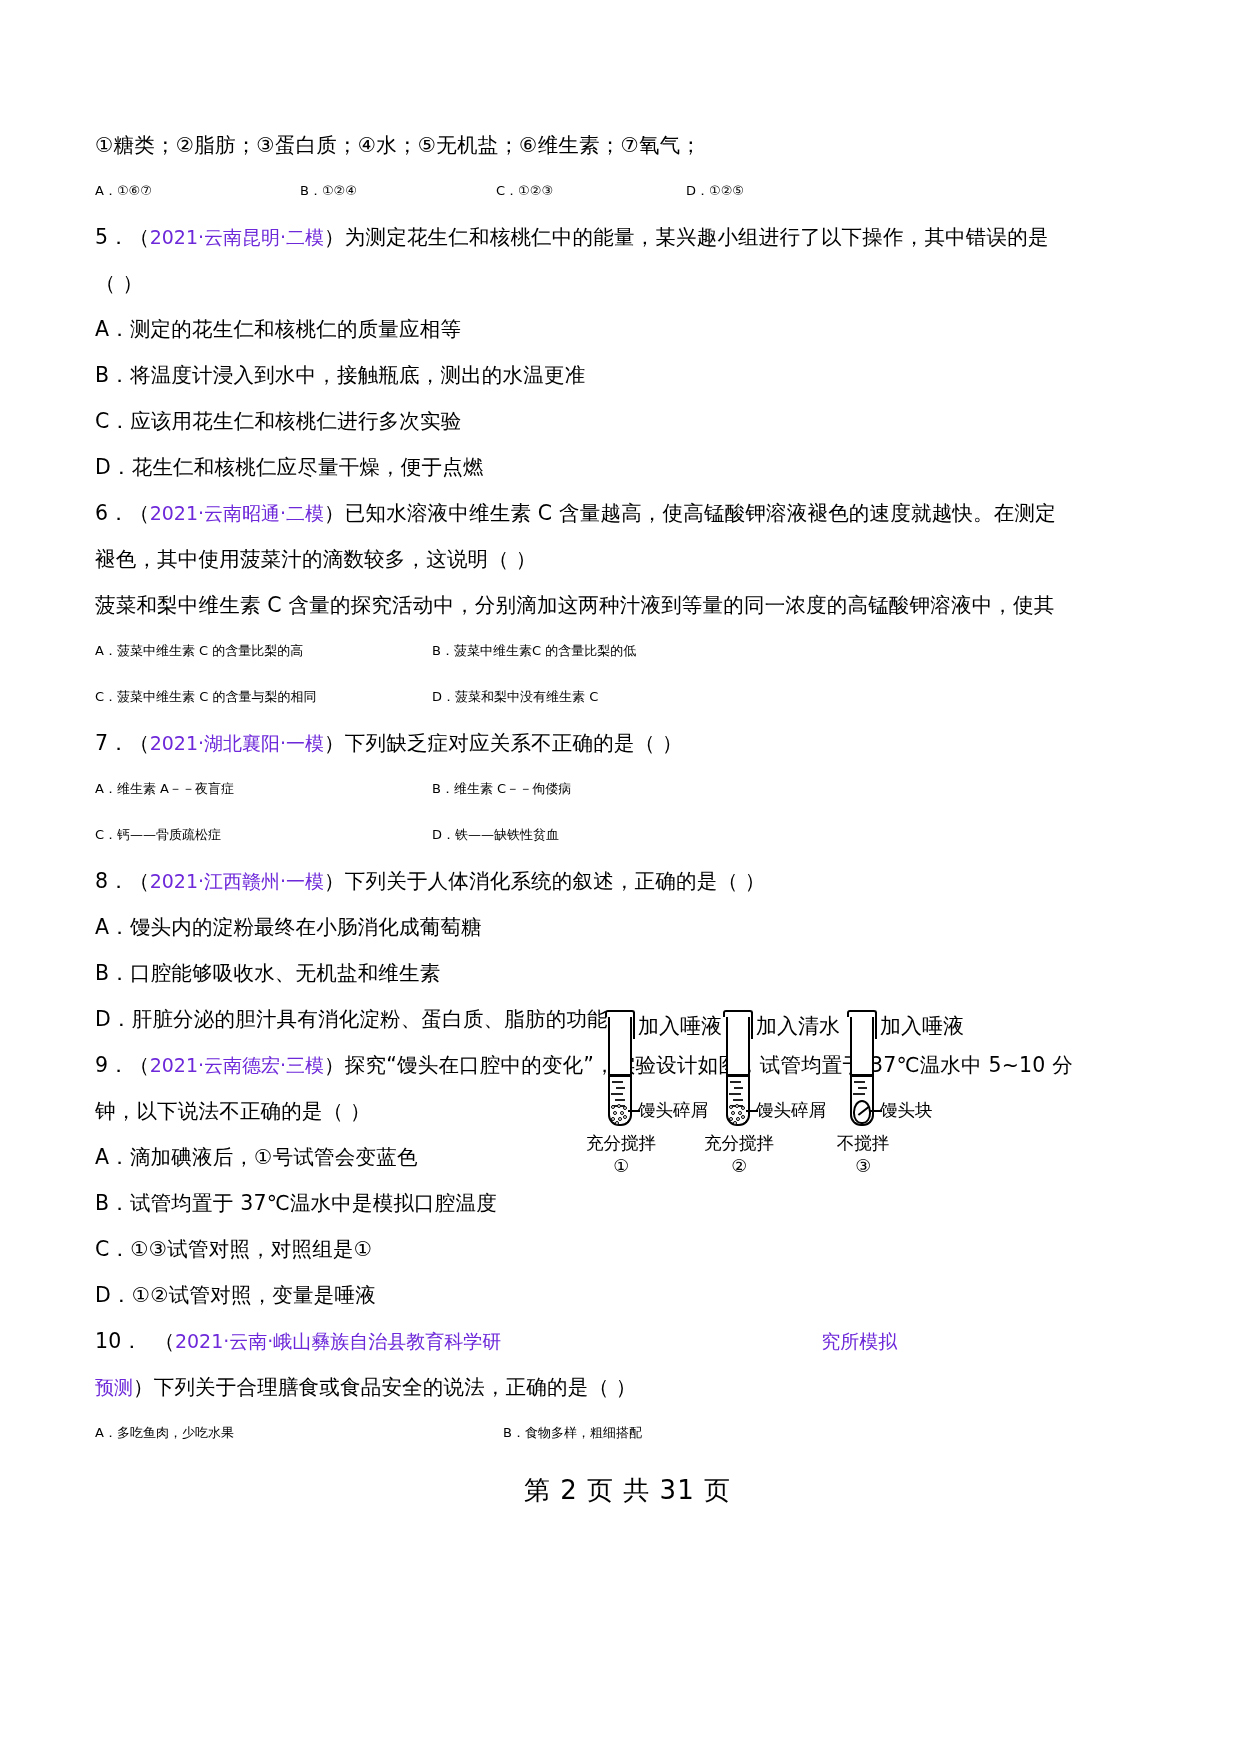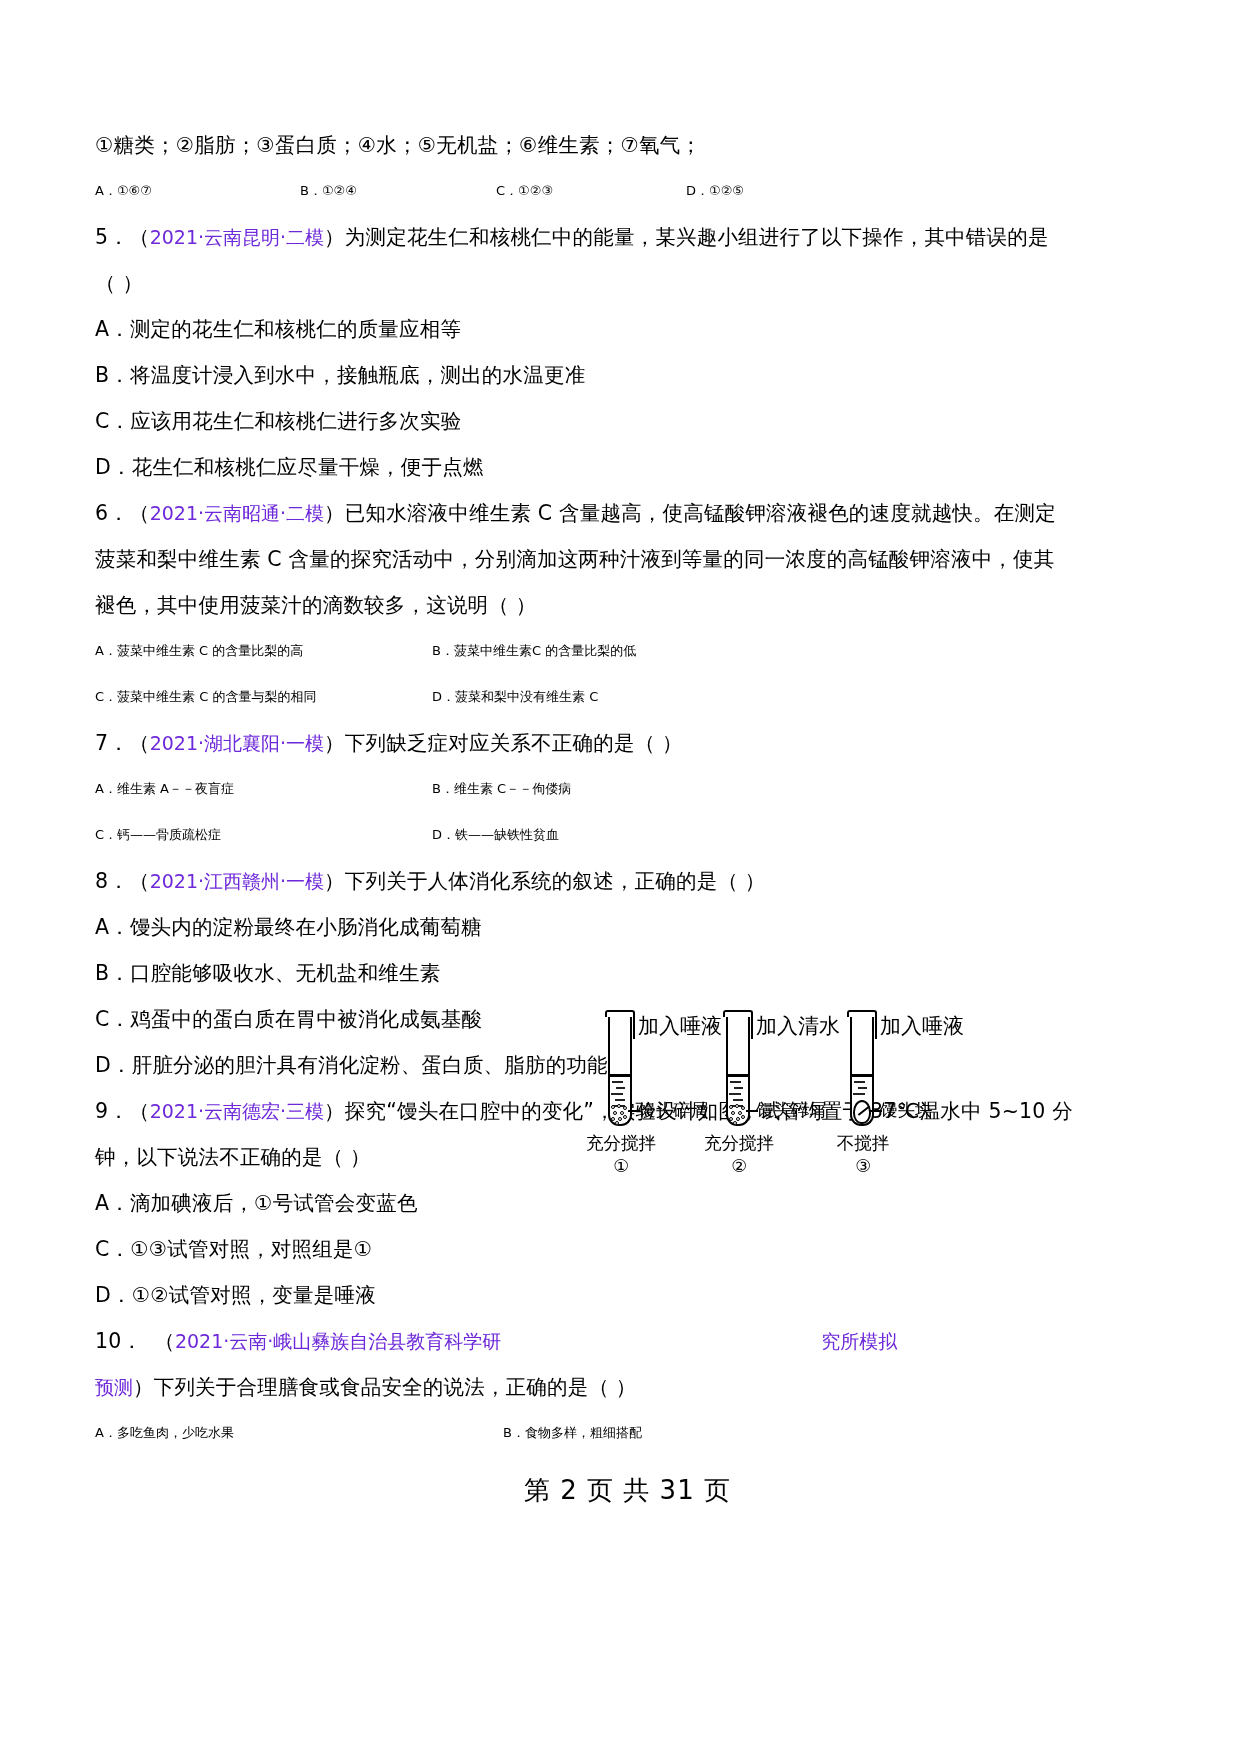--- a/index.html
+++ b/index.html
@@ -221,38 +221,38 @@
     <div class="opt-row"><span class="optA-4">A．①⑥⑦</span><span class="optB-4">B．①②④</span><span class="optC-4">C．①②③</span><span>D．①②⑤</span></div>
 
     <div class="line qline"><span>5．</span><span>（</span><span class="src">2021·云南昆明·二模</span><span>）</span><span>为测定花生仁和核桃仁中的能量，某兴趣小组进行了以下操作，其中错误的是</span></div>
     <div class="line">（      ）</div>
     <div class="line">A．测定的花生仁和核桃仁的质量应相等</div>
     <div class="line">B．将温度计浸入到水中，接触瓶底，测出的水温更准</div>
     <div class="line">C．应该用花生仁和核桃仁进行多次实验</div>
     <div class="line">D．花生仁和核桃仁应尽量干燥，便于点燃</div>
 
     <div class="line qline"><span>6．</span><span>（</span><span class="src">2021·云南昭通·二模</span><span>）</span><span>已知水溶液中维生素 C 含量越高，使高锰酸钾溶液褪色的速度就越快。在测定</span></div>
+    <div class="line">褪色，其中使用菠菜汁的滴数较多，这说明（      ）</div>
     <div class="line">菠菜和梨中维生素 C 含量的探究活动中，分别滴加这两种汁液到等量的同一浓度的高锰酸钾溶液中，使其</div>
-    <div class="line">褪色，其中使用菠菜汁的滴数较多，这说明（      ）</div>
     <div class="opt-row"><span class="opt-half-a">A．菠菜中维生素 C 的含量比梨的高</span><span class="opt-half-b">B．菠菜中维生素C 的含量比梨的低</span></div>
     <div class="opt-row"><span class="opt-half-a">C．菠菜中维生素 C 的含量与梨的相同</span><span class="opt-half-b">D．菠菜和梨中没有维生素 C</span></div>
 
     <div class="line qline"><span>7．</span><span>（</span><span class="src">2021·湖北襄阳·一模</span><span>）</span><span>下列缺乏症对应关系不正确的是（      ）</span></div>
     <div class="opt-row"><span class="opt-q7a">A．维生素 A－－夜盲症</span><span class="opt-half-b">B．维生素 C－－佝偻病</span></div>
     <div class="opt-row"><span class="opt-q7a">C．钙——骨质疏松症</span><span class="opt-half-b">D．铁——缺铁性贫血</span></div>
 
     <div class="line qline"><span>8．</span><span>（</span><span class="src">2021·江西赣州·一模</span><span>）</span><span>下列关于人体消化系统的叙述，正确的是（      ）</span></div>
     <div class="line">A．馒头内的淀粉最终在小肠消化成葡萄糖</div>
     <div class="line">B．口腔能够吸收水、无机盐和维生素</div>
-    <div class="line">C．鸡蛋中的蛋白质在胃中被消化成氨基酸</div>
     <div class="line">D．肝脏分泌的胆汁具有消化淀粉、蛋白质、脂肪的功能</div>
 
     <div class="line qline"><span>9．</span><span>（</span><span class="src">2021·云南德宏·三模</span><span>）</span><span>探究“馒头在口腔中的变化”，实验设计如图，试管均置于 37℃温水中 5~10 分</span></div>
     <div class="line">钟，以下说法不正确的是（      ）</div>
     <div class="line">A．滴加碘液后，①号试管会变蓝色</div>
+    <div class="line">B．试管均置于 37℃温水中是模拟口腔温度</div>
     <div class="line">C．①③试管对照，对照组是①</div>
     <div class="line">D．①②试管对照，变量是唾液</div>
 
     <div class="line qline"><span>10．</span><span class="gapspace"></span><span>（</span><span class="src">2021·云南·峨山彝族自治县教育科学研</span><span style="display:inline-block;width:320px;"></span><span class="src">究所模拟</span></div>
     <div class="line"><span class="src">预测</span><span>）</span><span>下列关于合理膳食或食品安全的说法，正确的是（      ）</span></div>
     <div class="opt-row"><span class="opt-q10a">A．多吃鱼肉，少吃水果</span><span class="opt-half-b">B．食物多样，粗细搭配</span></div>
 
   </div>
 
   <div class="diagram">

